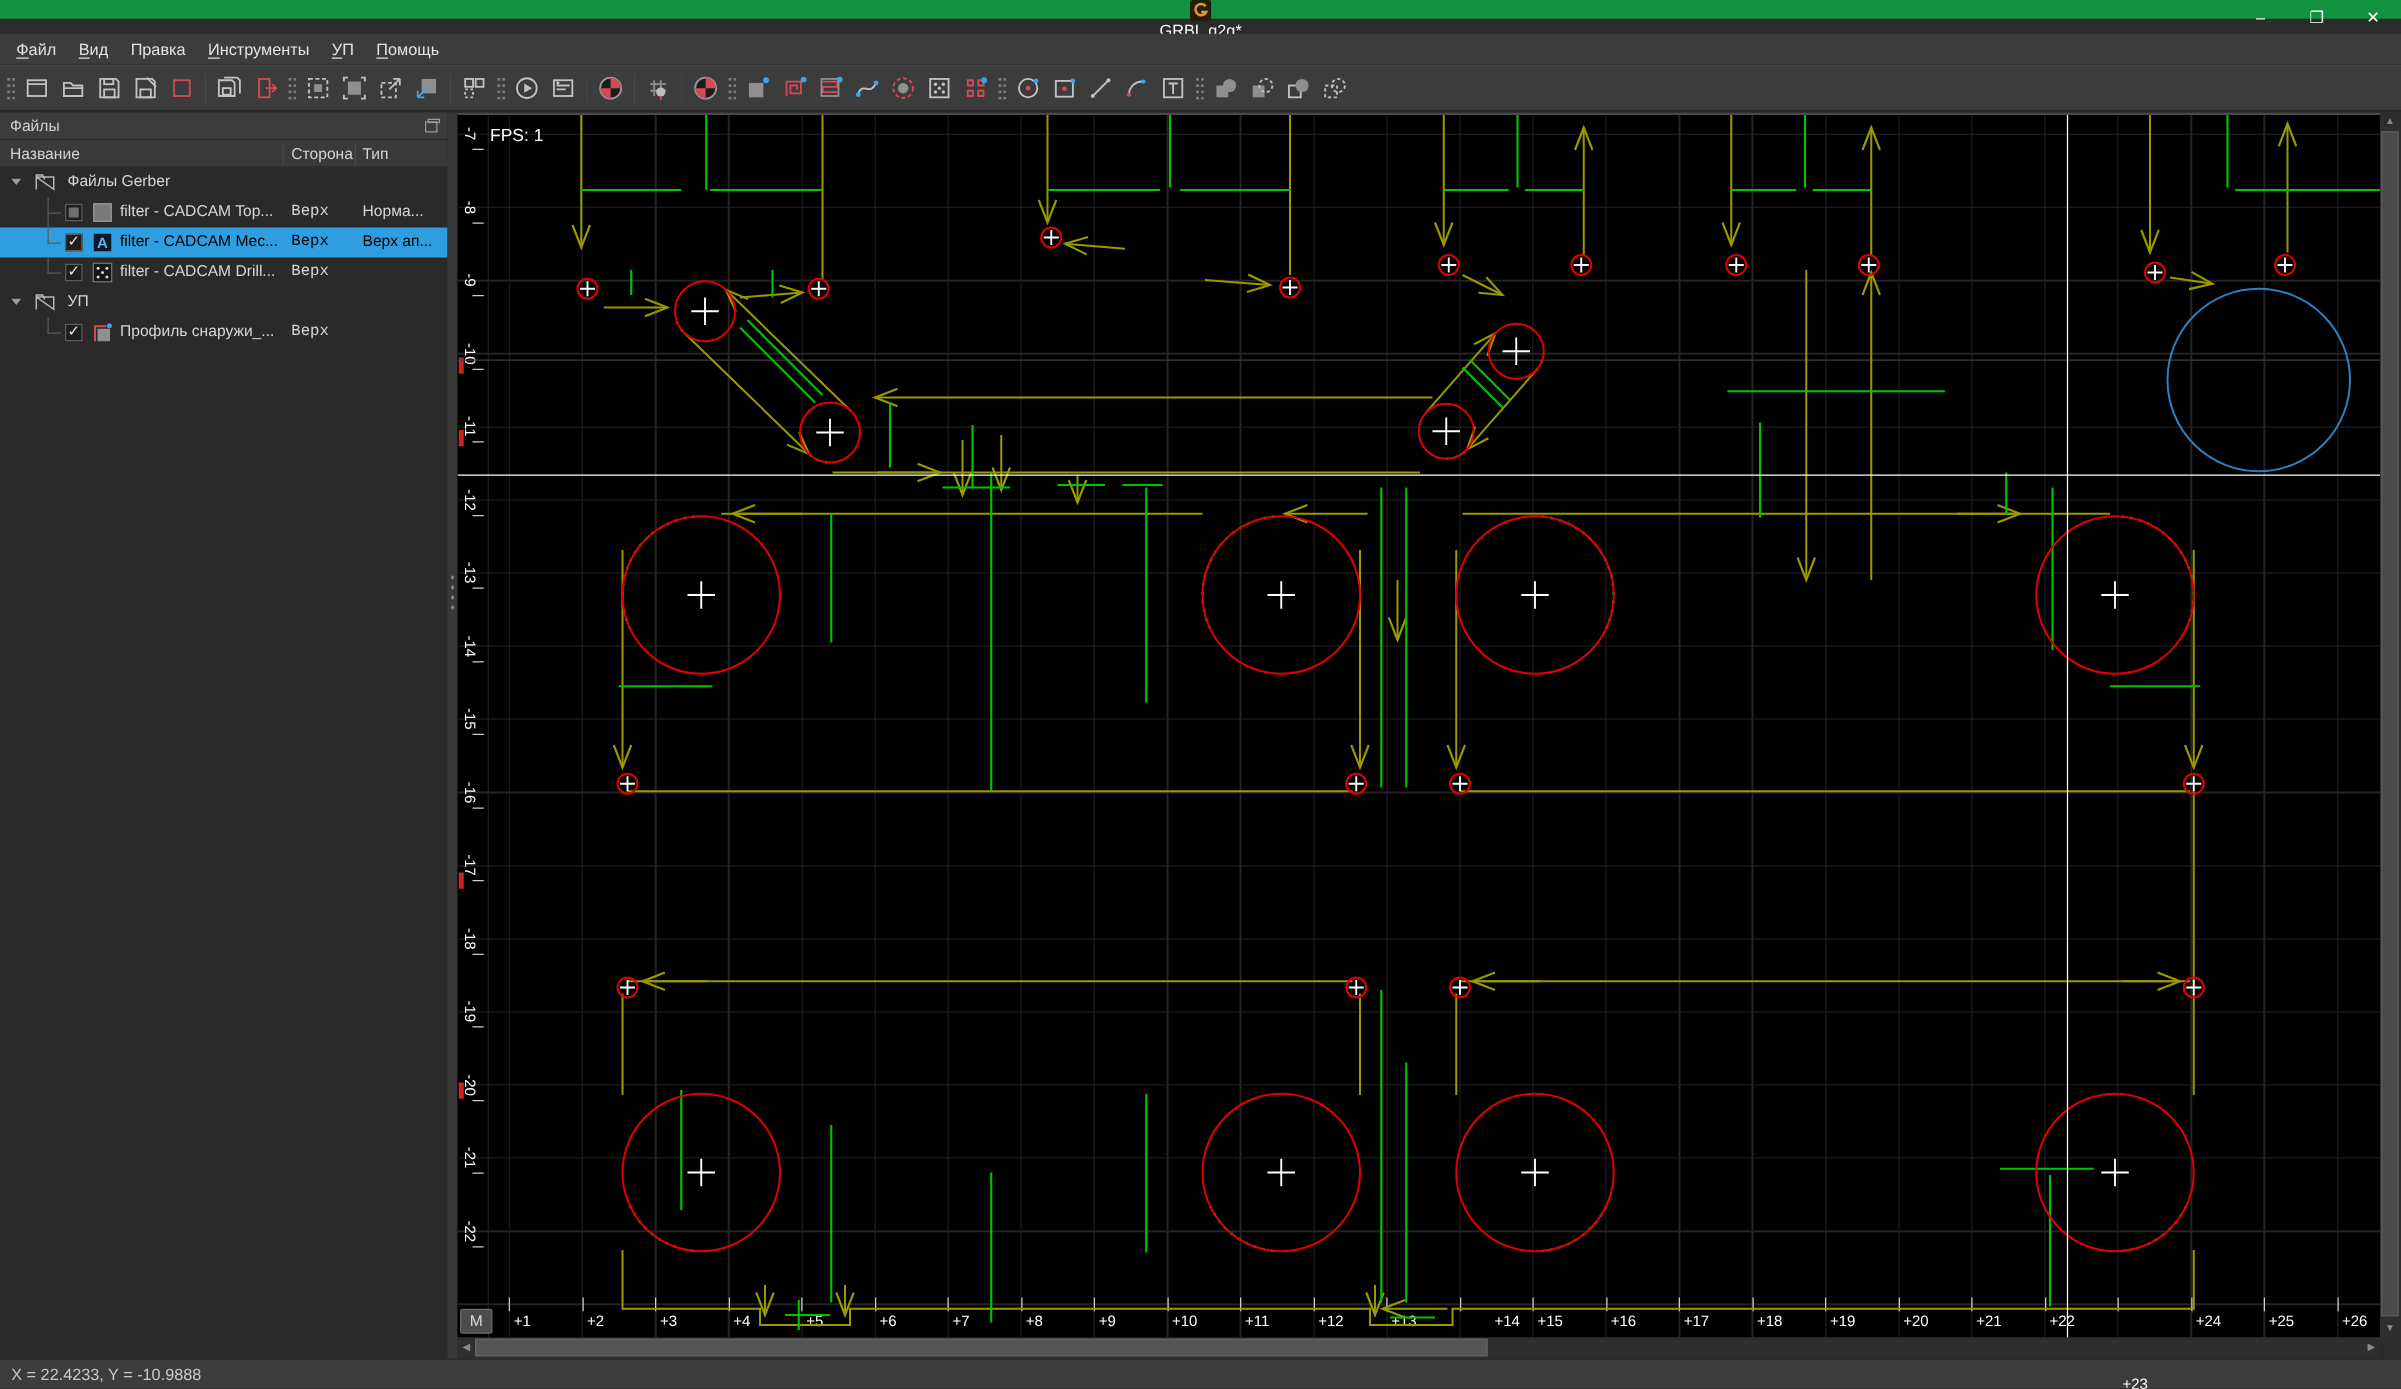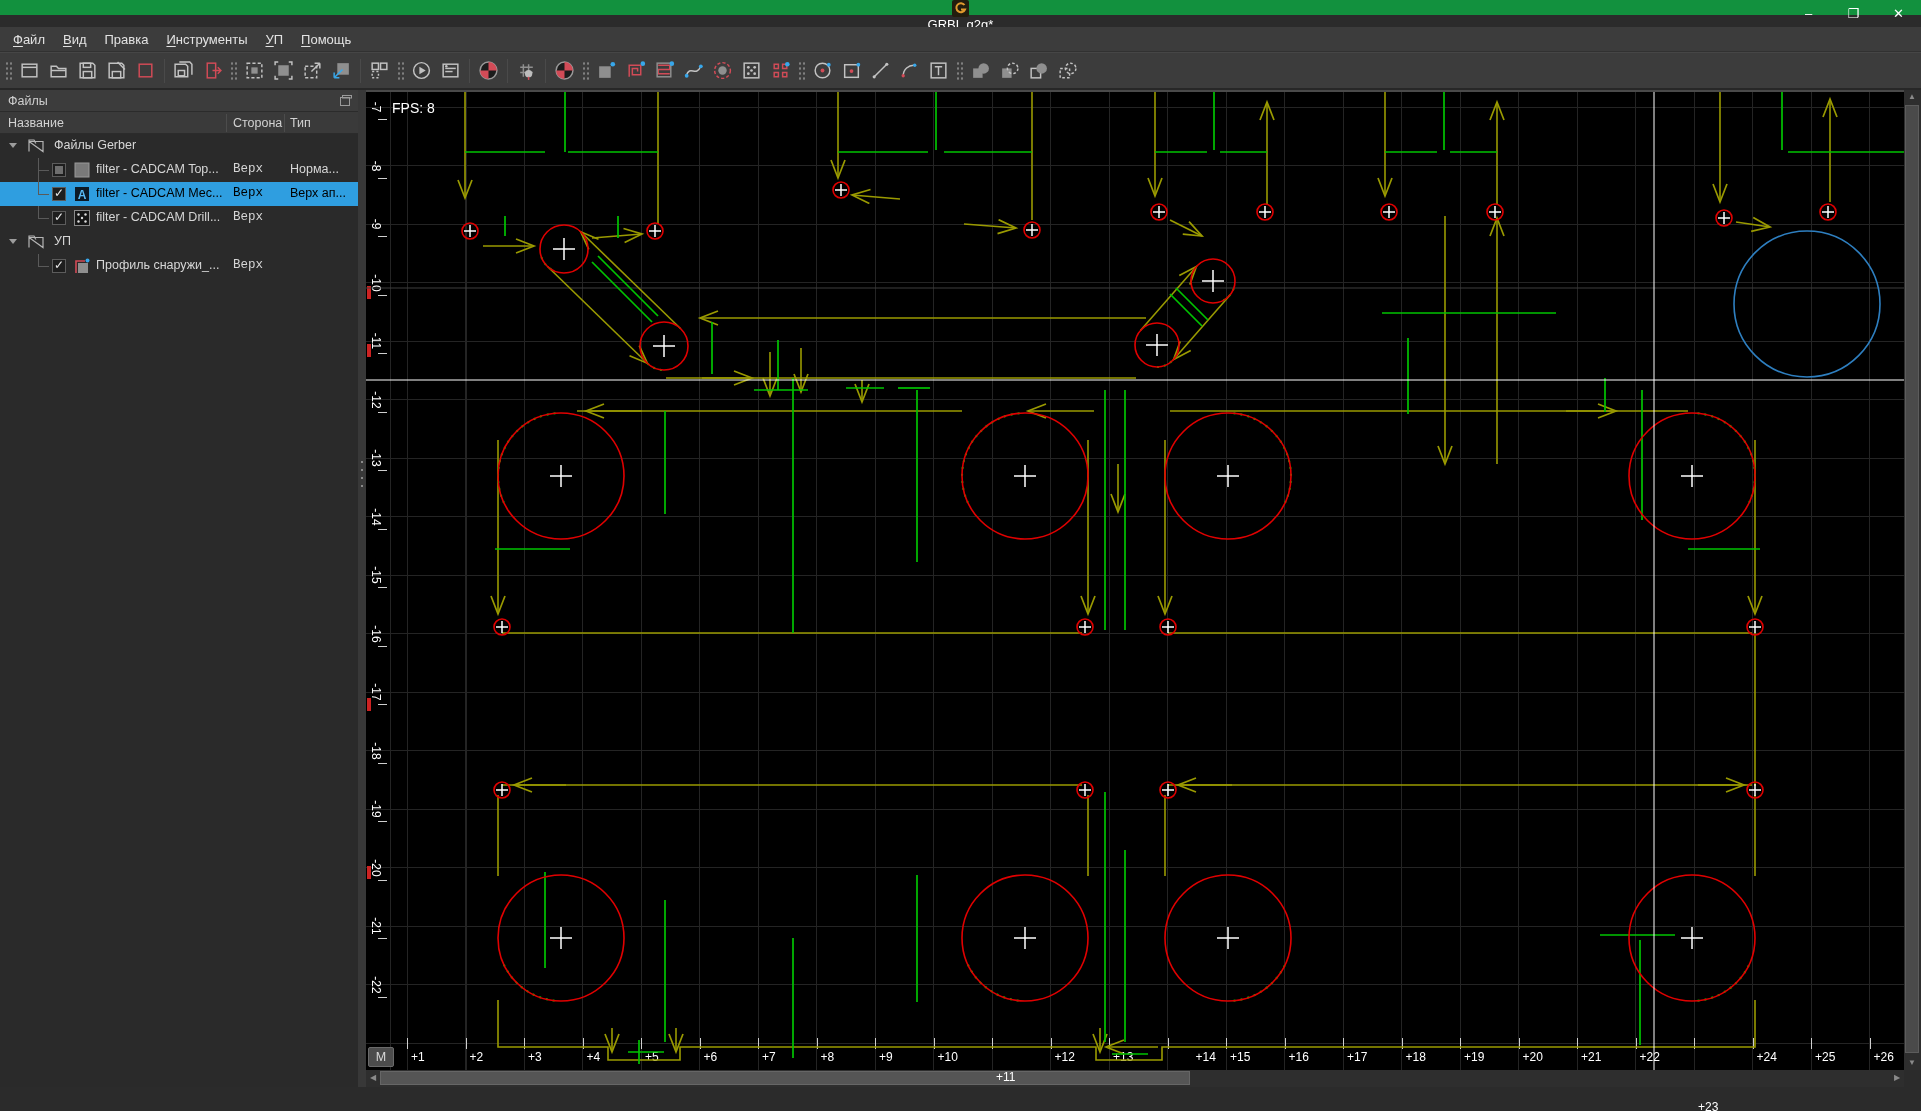--- a/index.html
+++ b/index.html
@@ -446,21 +446,21 @@
           <span class="kind"></span>
         </div>
       </div>
   </div>
 
   <div class="splitter">
       <div class="dots"></div>
     </div>
 
   <div class="canvas" id="canvas">
-    <div class="fps">FPS: 8</div>
+    <div class="fps">FPS: 1</div>
     <div class="mbtn">M</div>
     <div class="redtick" style="top:194px"></div>
     <div class="redtick" style="top:252px"></div>
     <div class="redtick" style="top:606px"></div>
     <div class="redtick" style="top:774px"></div>
   <div class="ylab" style="left: -1px; top: 5px;">
         <span>-7</span>
       </div>
       <div class="ytick" style="left: 12px; top: 27px;"></div>
       <div class="ylab" style="left: -1px; top: 63.5px;">
@@ -536,21 +536,21 @@
       <div class="xlab" style="left: 337.5px; top: 958px;">+6</div>
       <div class="xtick" style="left: 333.5px; top: 946px;"></div>
       <div class="xlab" style="left: 396px; top: 958px;">+7</div>
       <div class="xtick" style="left: 392px; top: 946px;"></div>
       <div class="xlab" style="left: 454.5px; top: 958px;">+8</div>
       <div class="xtick" style="left: 450.5px; top: 946px;"></div>
       <div class="xlab" style="left: 513px; top: 958px;">+9</div>
       <div class="xtick" style="left: 509px; top: 946px;"></div>
       <div class="xlab" style="left: 571.5px; top: 958px;">+10</div>
       <div class="xtick" style="left: 567.5px; top: 946px;"></div>
-      <div class="xlab" style="left: 630px; top: 978px;">+11</div>
+      <div class="xlab" style="left: 630px; top: 958px;">+11</div>
       <div class="xtick" style="left: 626px; top: 946px;"></div>
       <div class="xlab" style="left: 688.5px; top: 958px;">+12</div>
       <div class="xtick" style="left: 684.5px; top: 946px;"></div>
       <div class="xlab" style="left: 747px; top: 958px;">+13</div>
       <div class="xtick" style="left: 743px; top: 946px;"></div>
       <div class="xlab" style="left: 805.5px; top: 958px; margin-left: 24px;">+14</div>
       <div class="xtick" style="left: 801.5px; top: 946px;"></div>
       <div class="xlab" style="left: 864px; top: 958px;">+15</div>
       <div class="xtick" style="left: 860px; top: 946px;"></div>
       <div class="xlab" style="left: 922.5px; top: 958px;">+16</div>
@@ -789,13 +789,16 @@
     <span class="arr" style="top:0">▲</span>
     <div class="thumb"></div>
     <span class="arr" style="bottom:0">▼</span>
   </div>
   <div class="hscroll">
     <span class="arr" style="left:0">◀</span>
     <div class="thumb"></div>
     <span class="arr" style="right:0">▶</span>
   </div>
 
+  <div class="statusbar">
+    <span>X = 22.4233, Y = -10.9888</span>
+  </div>
 </div>
 
 </body></html>

